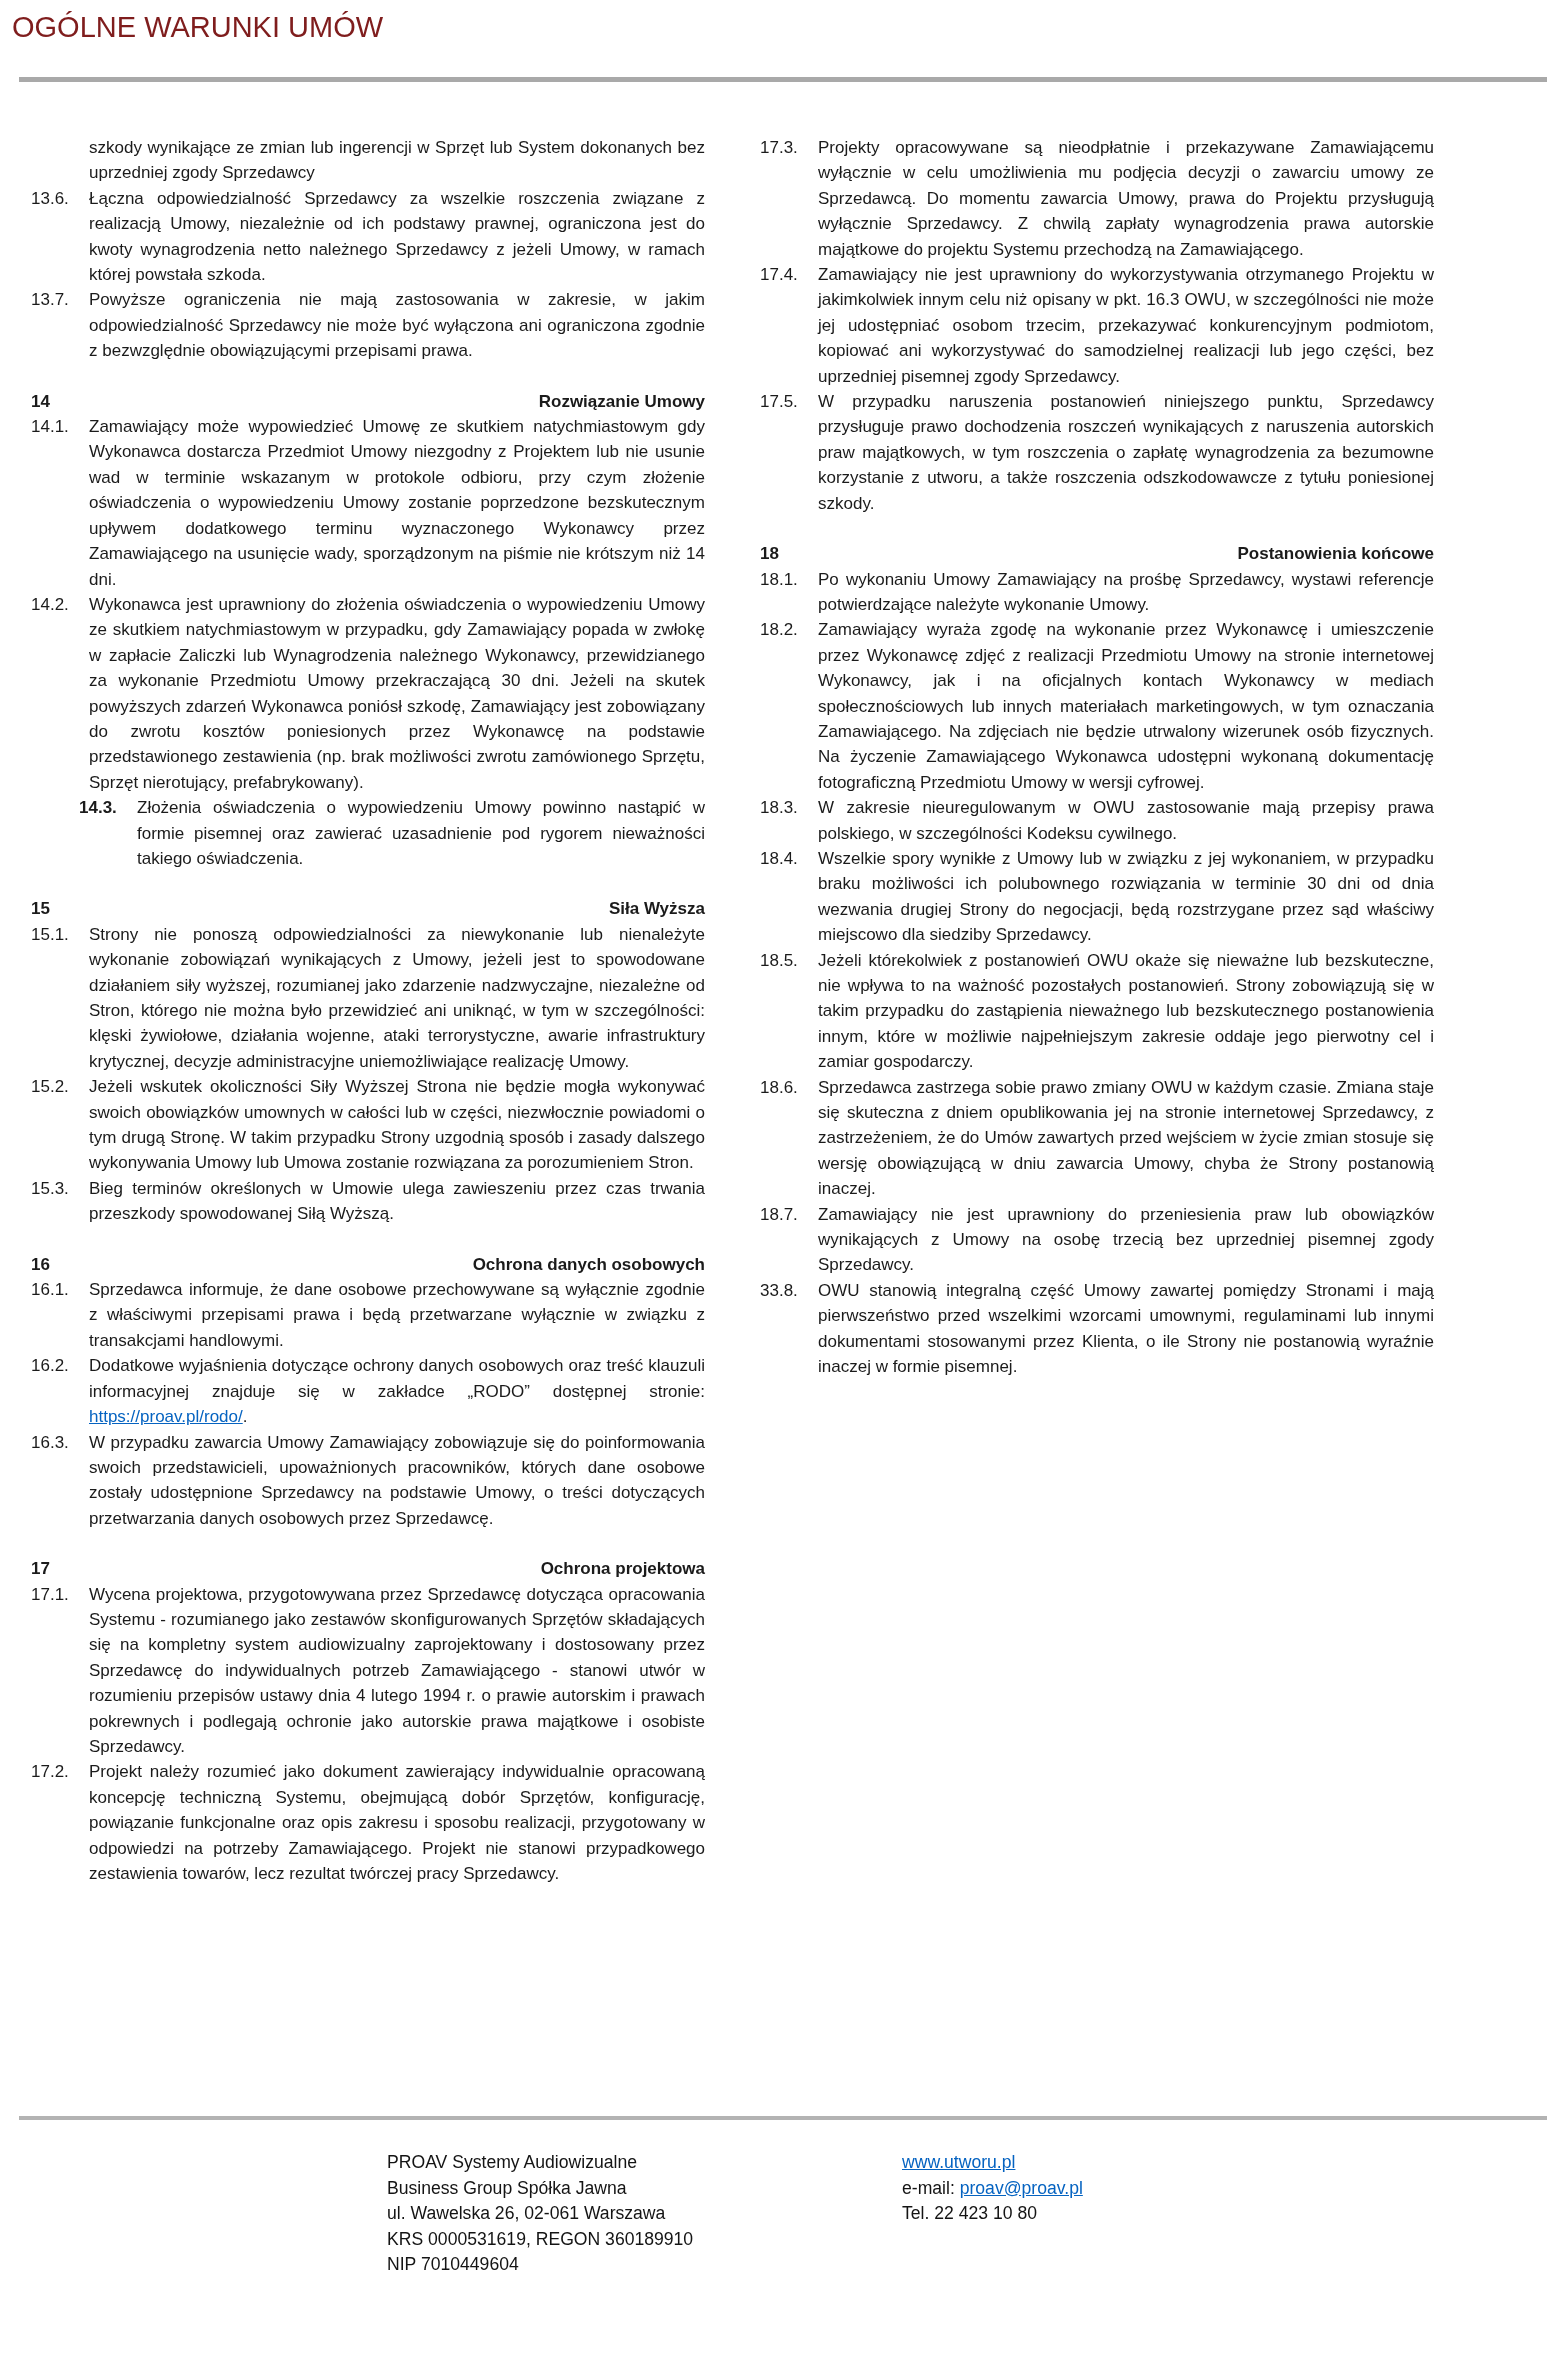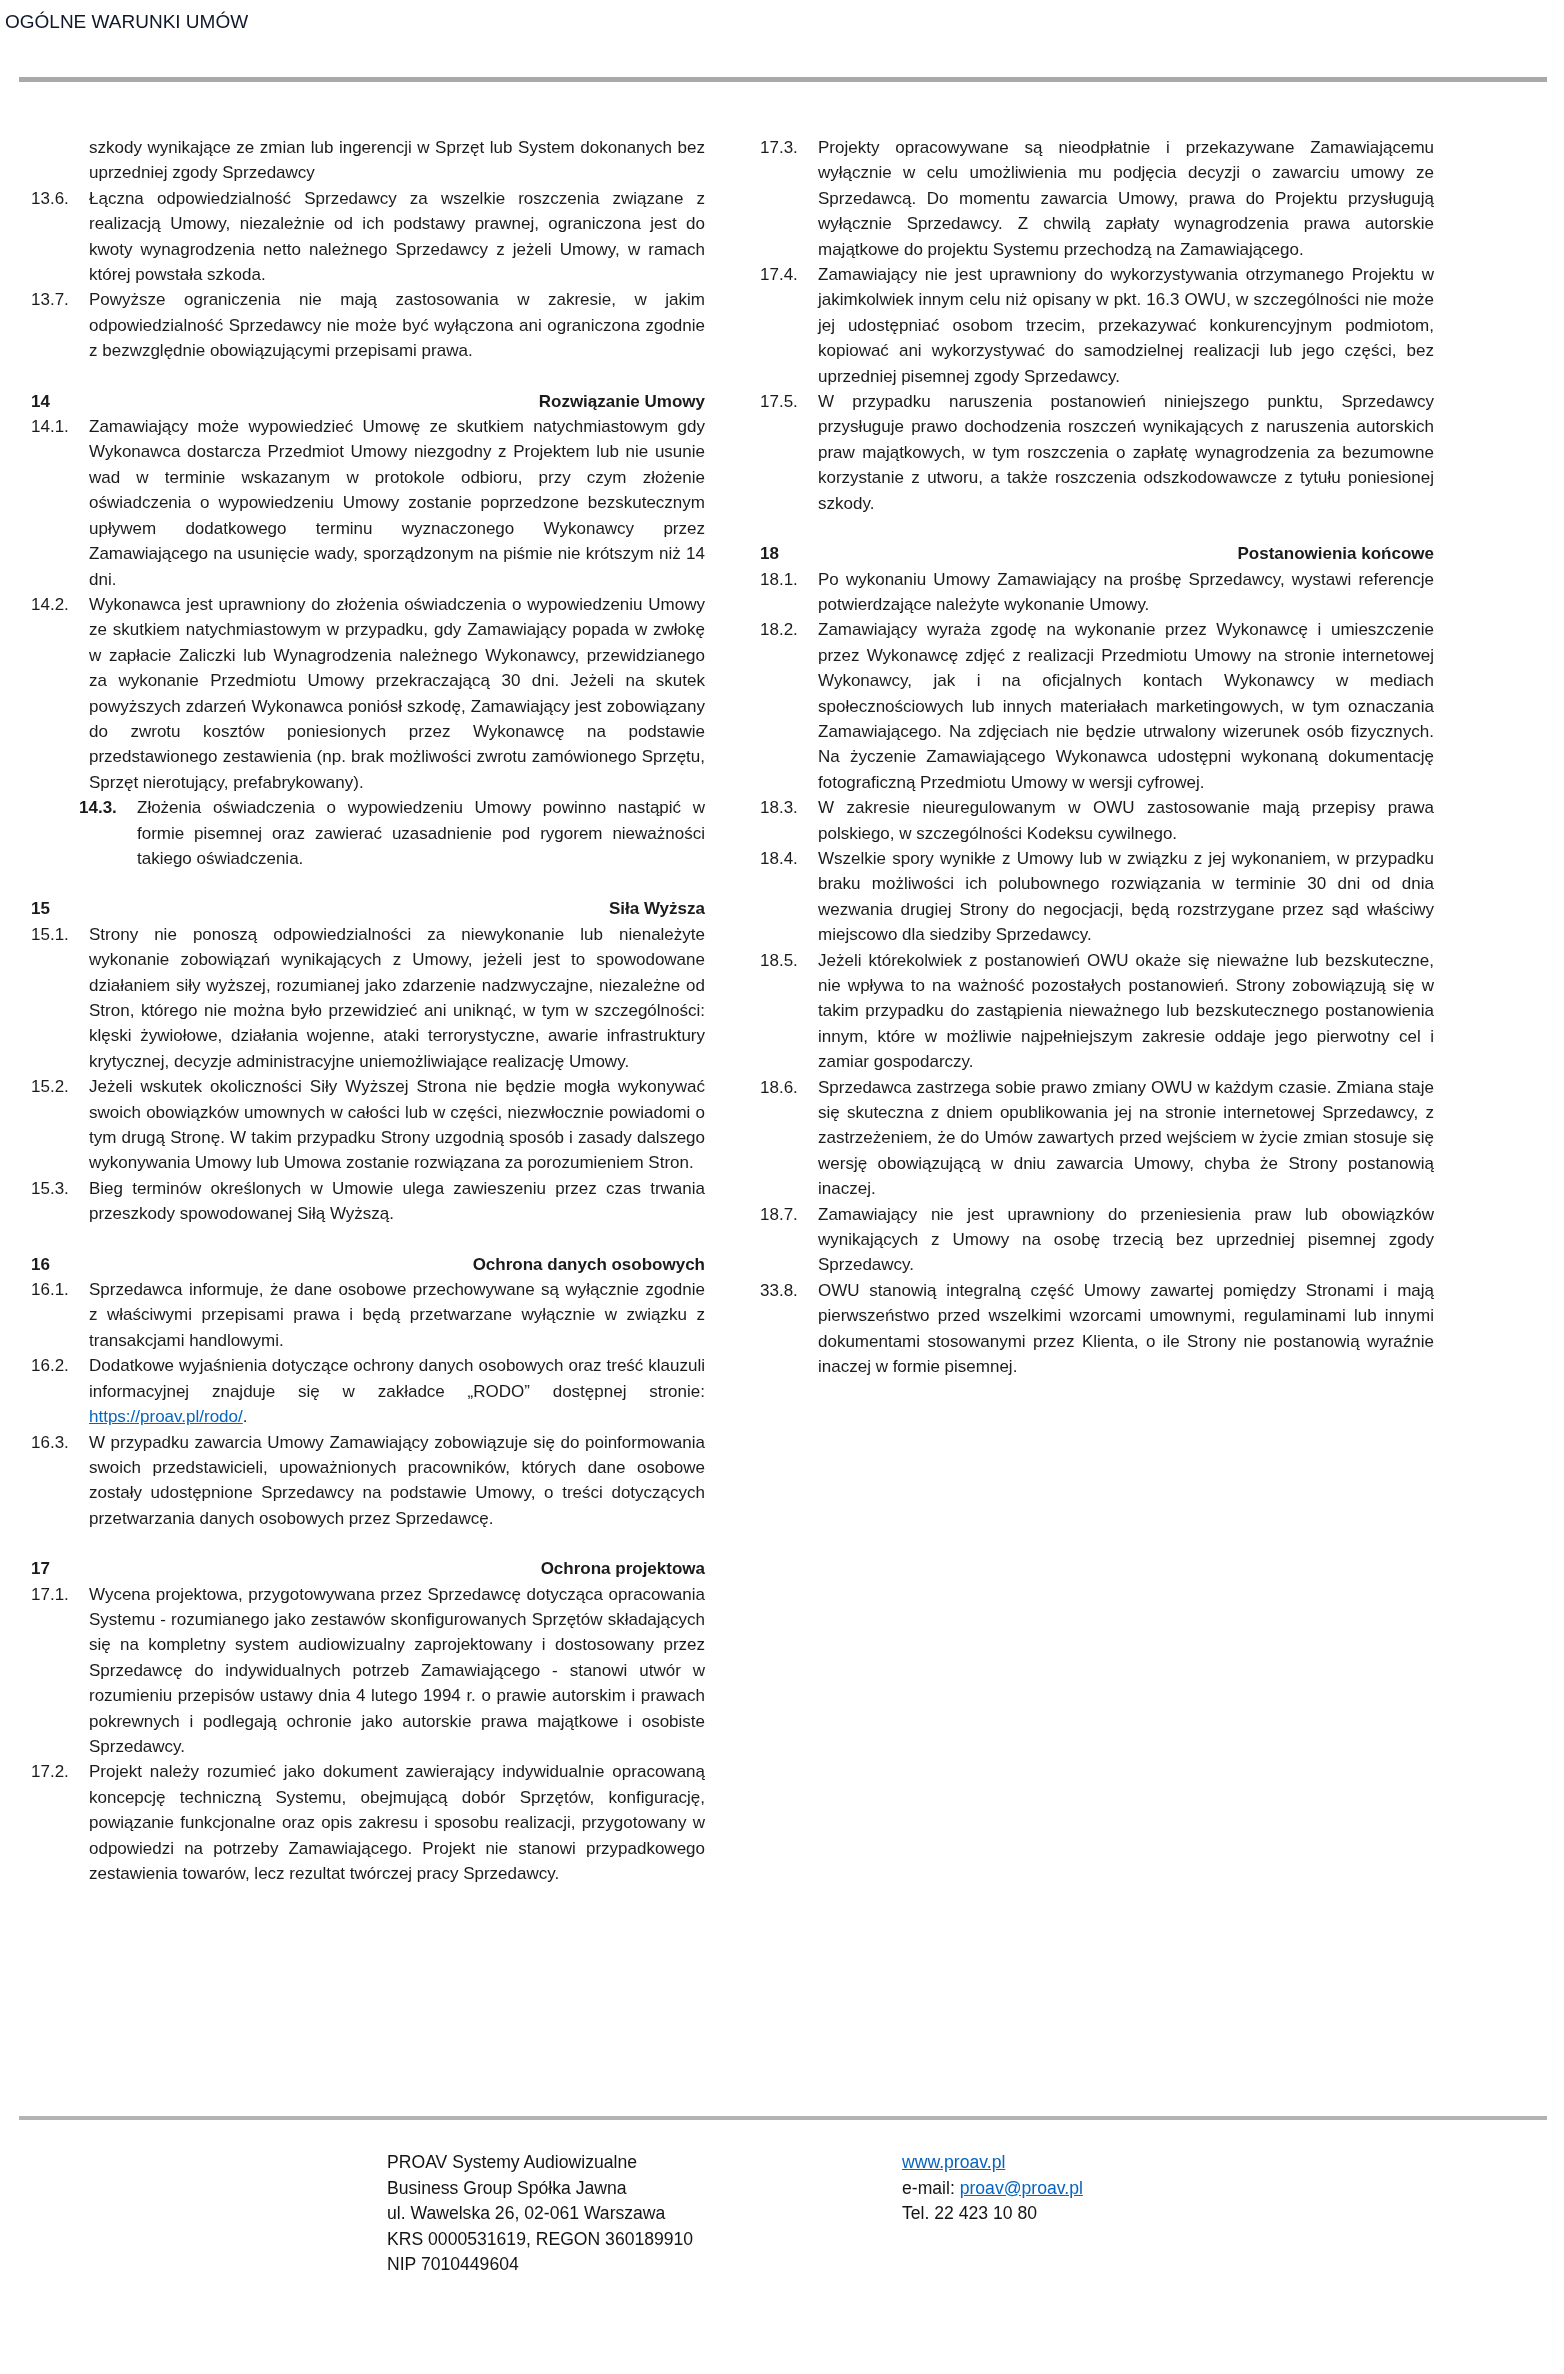--- a/index.html
+++ b/index.html
@@ -1,19 +1,19 @@
 <!DOCTYPE html>
 <html style="font-size:15px"><head>
 <meta charset="utf-8">
 <style>
   html,body{margin:0;padding:0;background:#ffffff;}
   .page{position:relative;width:1565px;height:2375px;background:#ffffff;overflow:hidden;
         font-family:"Liberation Sans",sans-serif;color:#1b1b1b;}
-  .doc-title{position:absolute;left:5px;top:11px;margin:0;font-size:19px;font-weight:400;
-             color:#0f172a;font-family:"Liberation Sans",sans-serif;}
+  .doc-title{position:absolute;left:12px;top:11px;margin:0;font-size:29px;font-weight:400;
+             color:#7f1d1d;font-family:"Liberation Sans",sans-serif;}
   .title-rule{position:absolute;left:18.6px;top:77px;width:1528px;height:4.6px;background:#a9a9a9;}
   .columns{position:absolute;left:31px;top:135px;width:1447px;display:flex;gap:55px;}
   .col{width:674px;}
   .row{display:flex;align-items:flex-start;font-size:17px;line-height:25.4px;}
   .num{flex:0 0 58px;}
   .num.b{font-weight:700;margin-left:48px;}
   .txt{flex:1;text-align:justify;}
   .heading{font-weight:700;margin-top:25px;}
   .heading .txt{text-align:right;}
   .tlink{color:#0563c1;text-decoration:underline;cursor:pointer;}
@@ -169,19 +169,19 @@
 
   <div class="footer-company">
       <div class="fline">PROAV Systemy Audiowizualne</div>
       <div class="fline">Business Group Spółka Jawna</div>
       <div class="fline">ul. Wawelska 26, 02-061 Warszawa</div>
       <div class="fline">KRS 0000531619, REGON 360189910</div>
       <div class="fline">NIP 7010449604</div>
     </div>
 
   <div class="footer-contact">
-    <div class="fline"><a class="flink">www.proav.pl</a></div>
+    <div class="fline"><a class="flink">www.utworu.pl</a></div>
     <div class="fline"><span>e-mail: </span><a class="flink">proav@proav.pl</a></div>
     <div class="fline">Tel. 22 423 10 80</div>
   </div>
 
 </div>
 
 
 </body></html>

